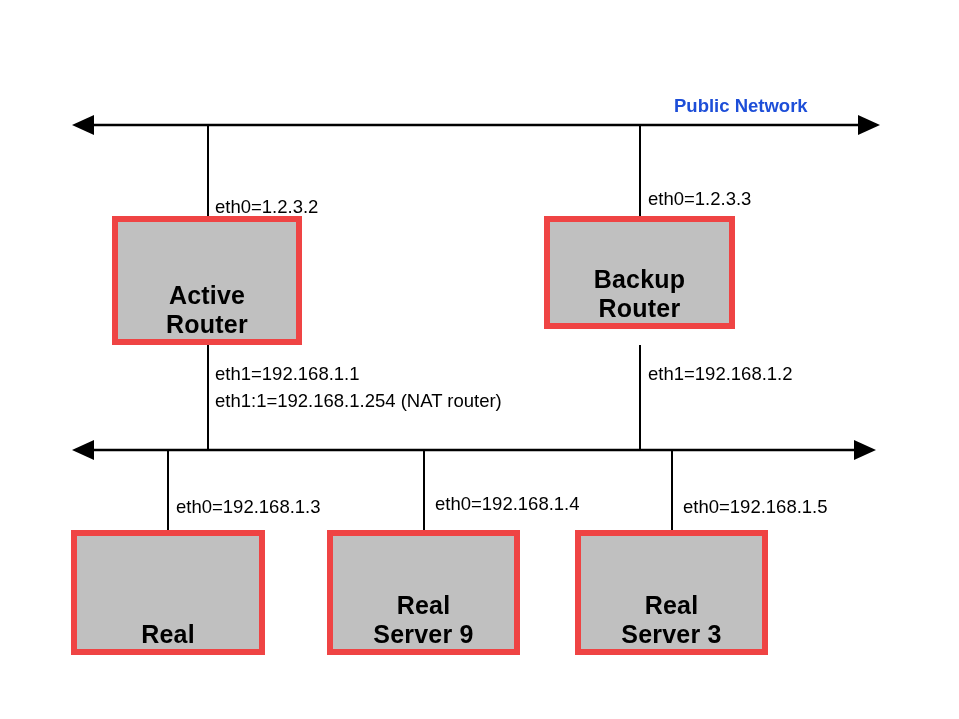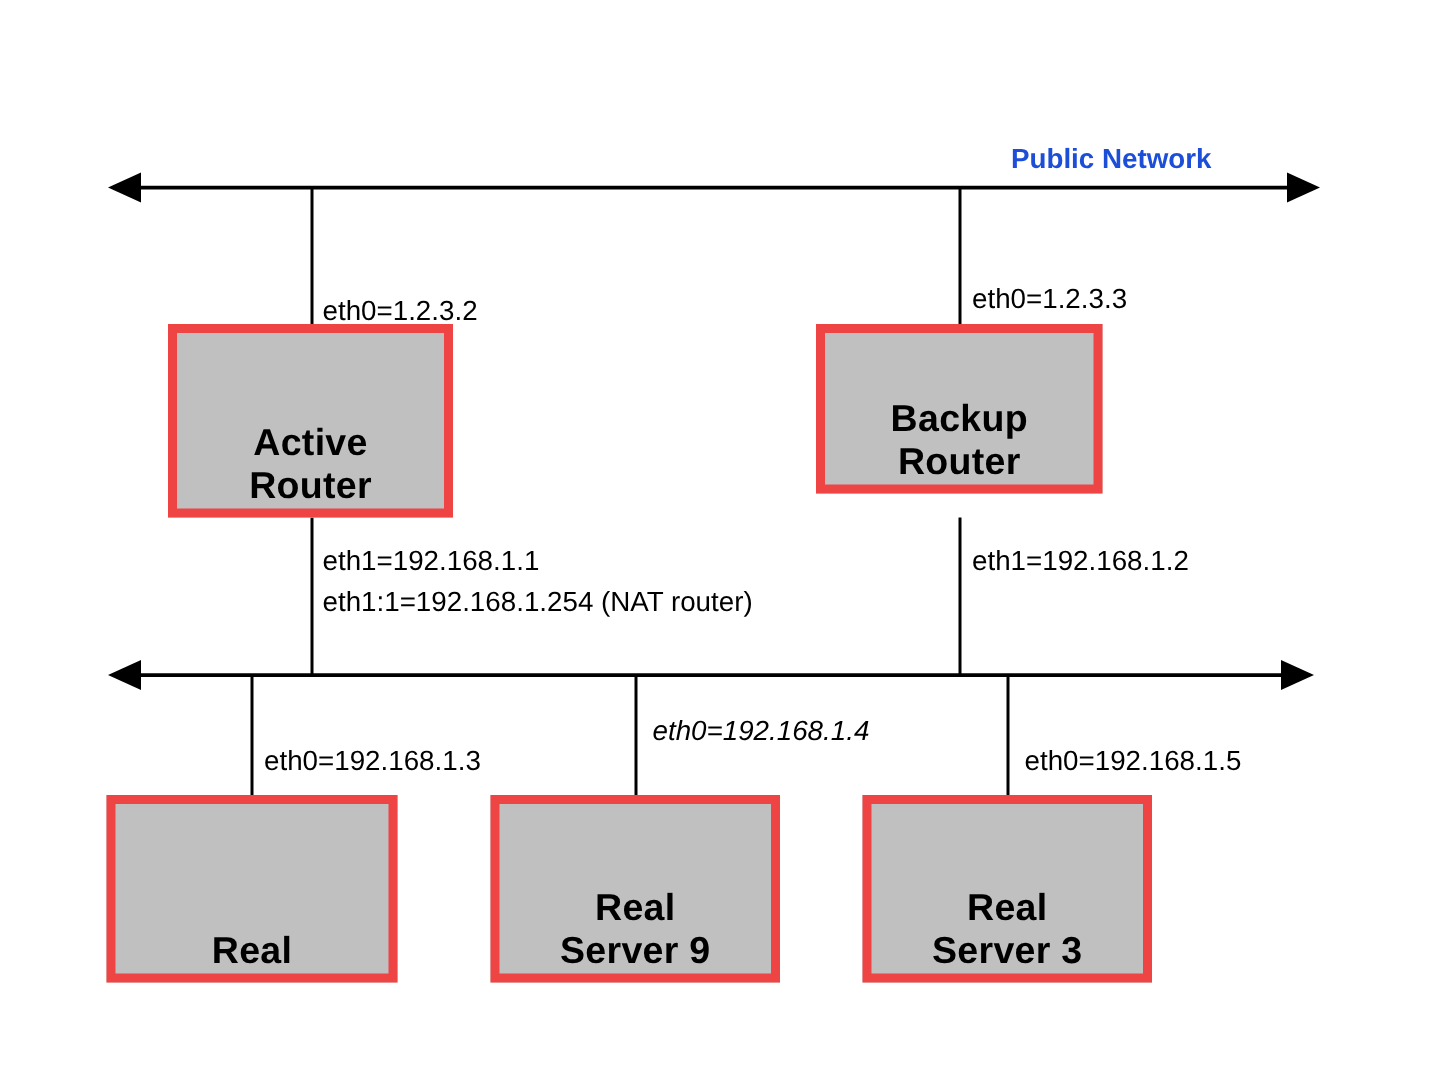--- a/index.html
+++ b/index.html
@@ -86,21 +86,21 @@
   <div class="bus-title" style="left:674px; top:95px;">Public Network</div>
 
   <div class="iface-label" style="left:215px; top:148px;margin-top:46px;">eth0=1.2.3.2</div>
   <div class="iface-label" style="left:648px; top:186px;">eth0=1.2.3.3</div>
 
   <div class="iface-label" style="left:215px; top:361px;">eth1=192.168.1.1</div>
   <div class="iface-label" style="left:215px; top:388px;">eth1:1=192.168.1.254 (NAT router)</div>
   <div class="iface-label" style="left:648px; top:361px;">eth1=192.168.1.2</div>
 
   <div class="iface-label" style="left:176px; top:494px;">eth0=192.168.1.3</div>
-  <div class="iface-label" style="left:435px; top:474px;font-style:italic;">eth0=192.168.1.4</div>
+  <div class="iface-label" style="left:435px; top:491px;">eth0=192.168.1.4</div>
   <div class="iface-label" style="left:683px; top:494px;">eth0=192.168.1.5</div>
 
   <div class="node-box" style="left:112px; top:216px; width:190px; height:129px;">
     <span class="node-line">Active</span>
     <span class="node-line">Router</span>
   </div>
 
   <div class="node-box" style="left:544px; top:216px; width:191px; height:113px;">
     <span class="node-line">Backup</span>
     <span class="node-line">Router</span>

